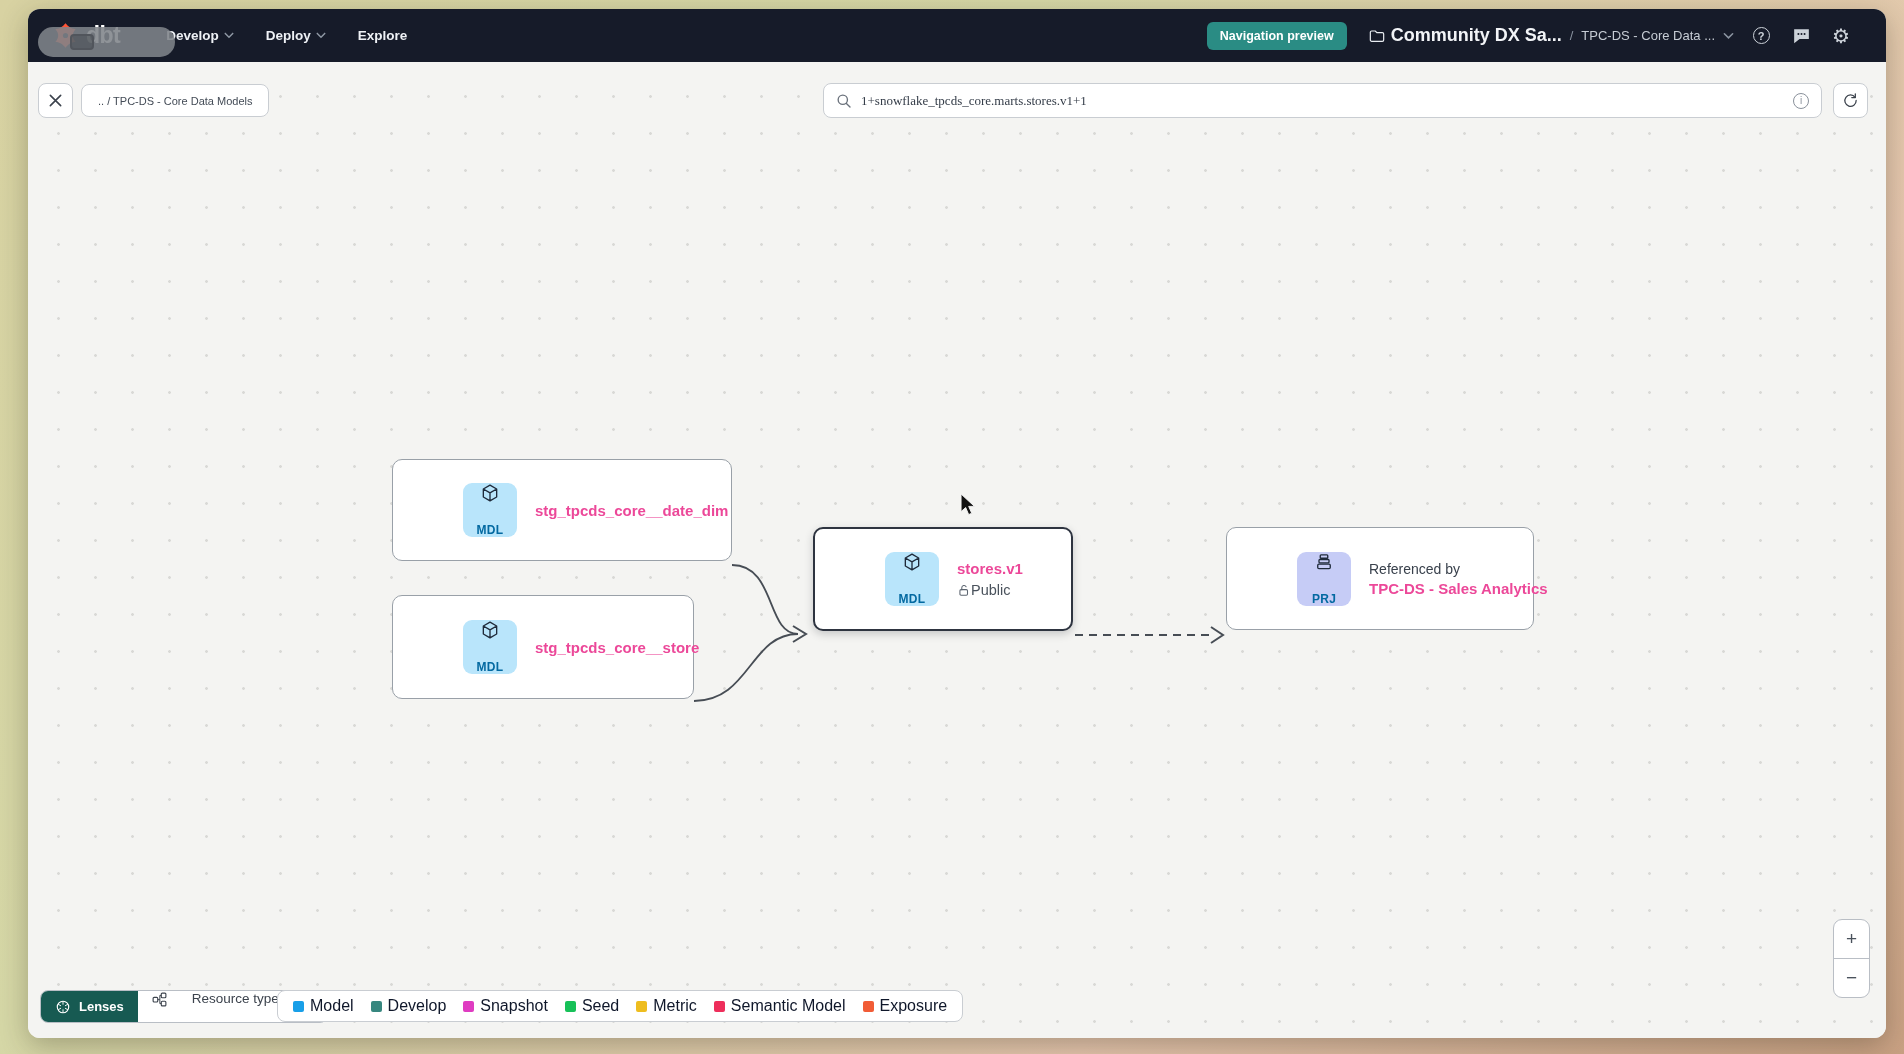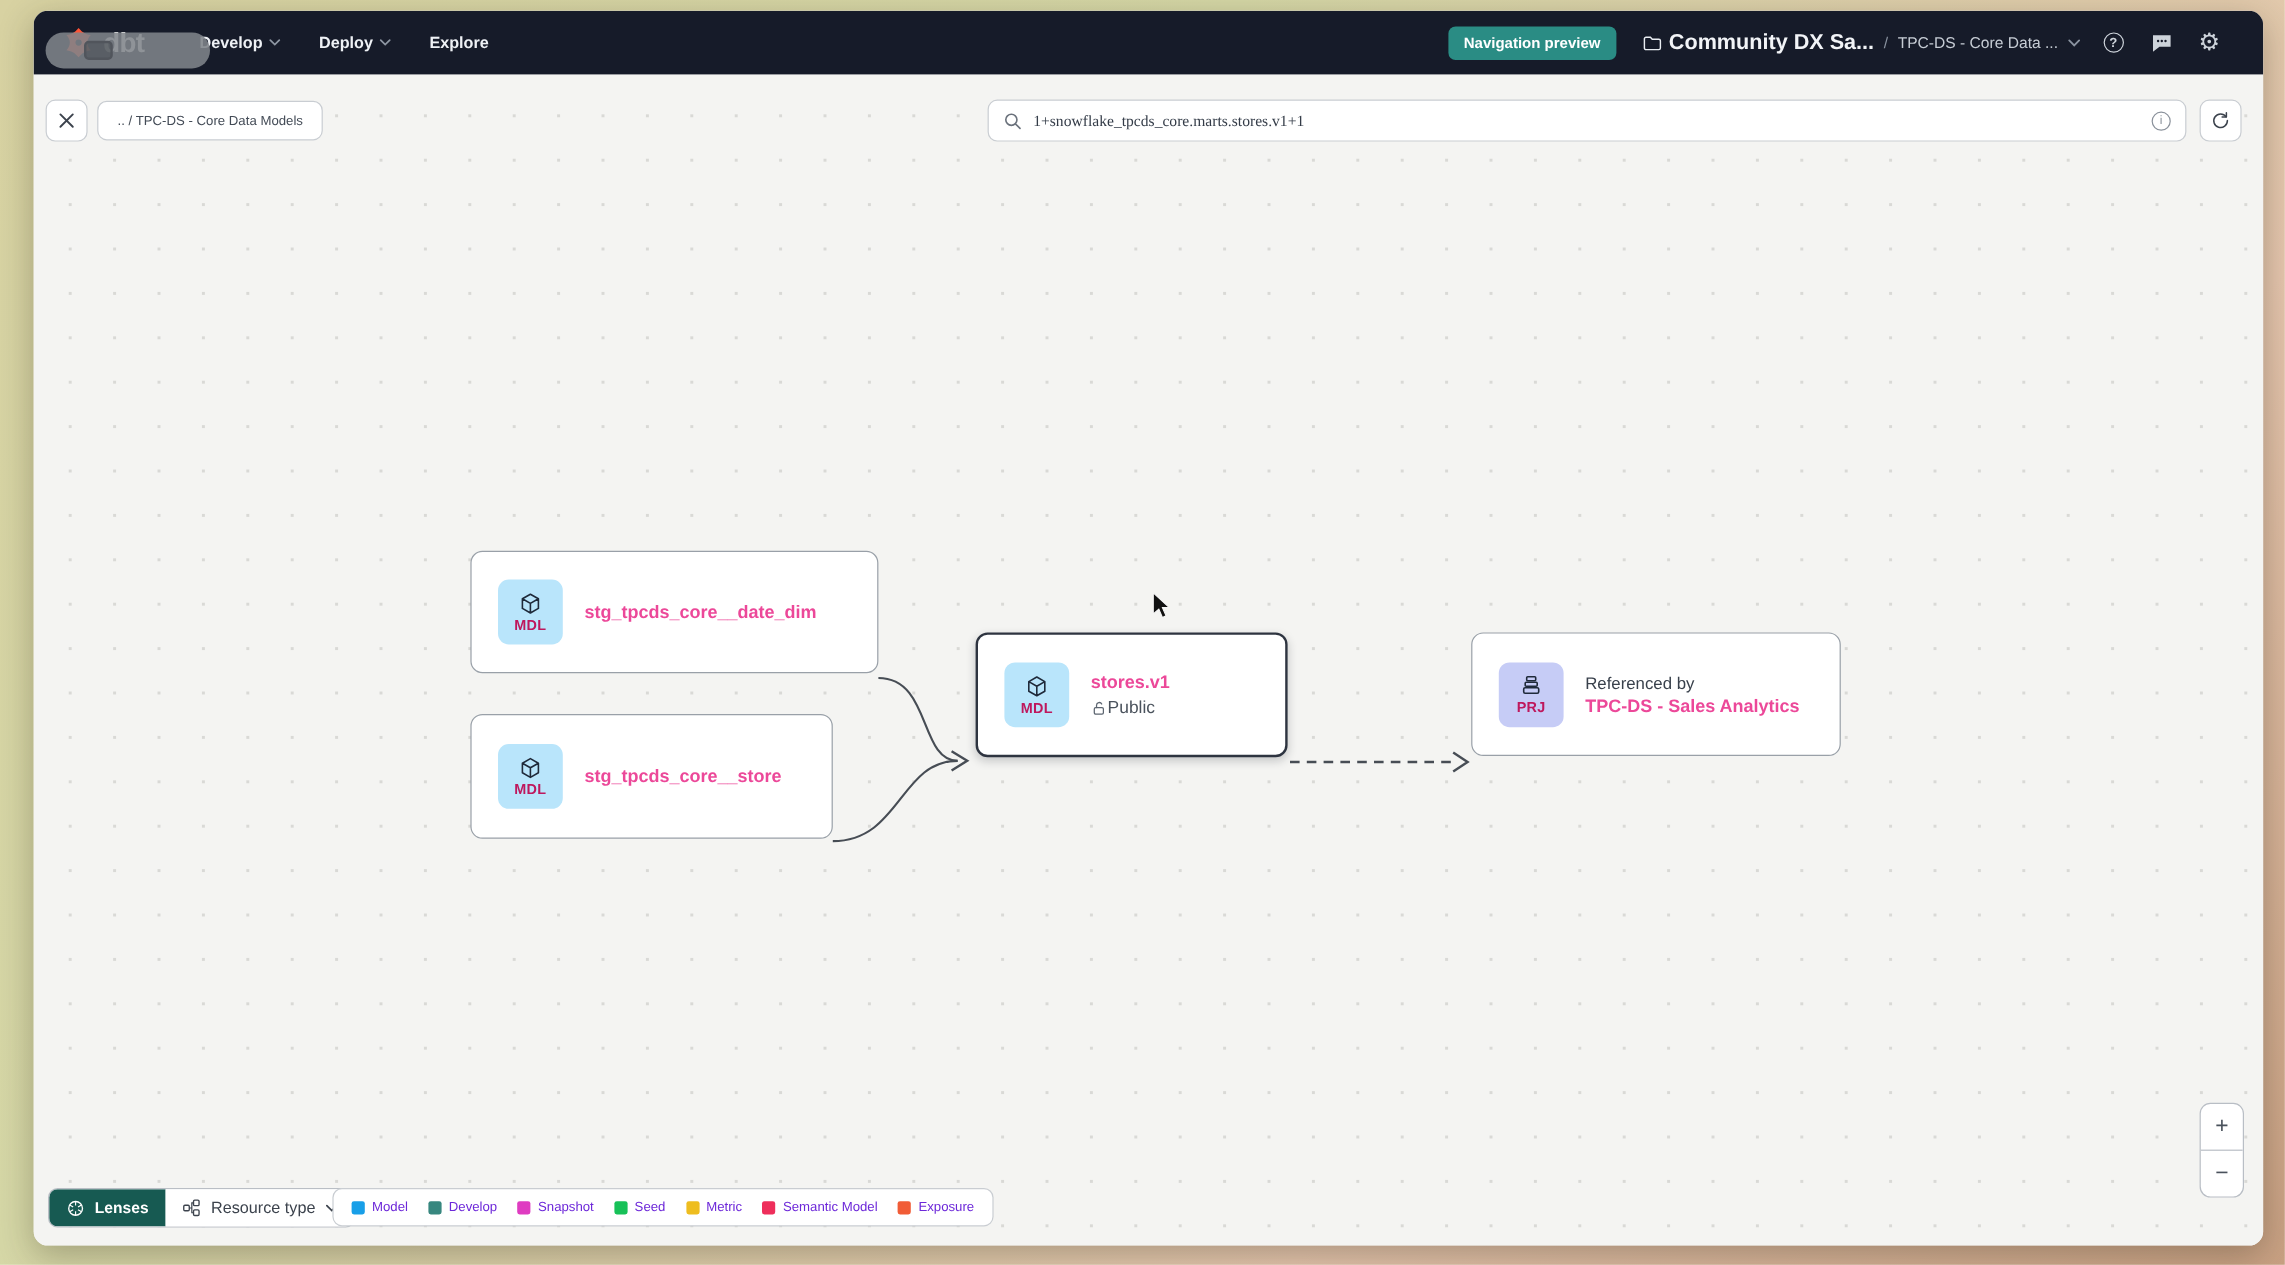--- a/index.html
+++ b/index.html
@@ -60,42 +60,42 @@
   .canvas { position:absolute; left:0; top:53px; right:0; bottom:0;
     background-color:#f4f4f2;
     background-image:radial-gradient(circle,#d9d9d6 1.3px,transparent 1.5px);
     background-size:37px 37px; background-position:12px 16px; }
   .edges { position:absolute; left:0; top:0; width:1858px; height:1029px; pointer-events:none; z-index:1; }
 
   .node { position:absolute; background:#fff; border:1px solid #99a0a8; border-radius:10px;
     display:flex; align-items:center; gap:18px; padding:0 24px 0 22px; z-index:2; cursor:pointer; }
   .node.selected { border:2px solid #2e3440; box-shadow:0 3px 8px rgba(30,35,45,.22); }
   .badge { width:54px; height:54px; border-radius:9px; display:flex; flex-direction:column;
-    align-items:center; justify-content:center; gap:1px; color:#be185d; flex:0 0 auto; }
+    align-items:center; justify-content:space-between; gap:1px; color:#0369a1; flex:0 0 auto;margin-left:48px; }
   .badge .code { font-size:12px; font-weight:bold; letter-spacing:.3px; }
   .badge-mdl { background:#b9e5fb; }
   .badge-prj { background:#c6ccf6; }
   .node-label { font-size:15px; color:#ec4899; font-weight:700; white-space:nowrap; }
   .node-sub { display:flex; align-items:center; gap:0; margin-top:5px;
     font-size:14.5px; color:#4a525c; }
   .node-kicker { font-size:14px; color:#39414c; margin-bottom:3px; }
 
   .cursor { position:absolute; left:930px; top:485px; z-index:8; pointer-events:none; }
 
   
   .lens-group { position:absolute; left:12px; bottom:15px; height:33px; display:flex;
     border:1px solid #b9bec5; border-radius:8px; overflow:hidden; z-index:4; background:#fff; }
   .lenses-btn { background:#175a52; color:#fff; font-size:13px; font-weight:bold;
     display:flex; align-items:center; gap:8px; padding:0 14px; cursor:pointer; }
   .resource-btn { background:#fff; color:#3c434d; font-size:13.5px; display:flex;
-    align-items:center; gap:8px; padding:0 13px; cursor:pointer; }
+    align-items:flex-start; gap:24px; padding:0 13px; cursor:pointer; }
   .legend { position:absolute; left:249px; bottom:16px; height:32px; background:#fff;
     border:1px solid #c9cdd2; border-radius:8px; display:flex; align-items:center;
     gap:17px; padding:0 15px; z-index:4; }
-  .legend-item { display:flex; align-items:center; gap:6px; font-size:11px; color:#6d28d9; font-weight:500; }
+  .legend-item { display:flex; align-items:center; gap:6px; font-size:16px; color:#0f172a; font-weight:500; }
   .swatch { width:11px; height:11px; border-radius:2px; }
 
   .zoom-ctl { position:absolute; left:1805px; bottom:40px; width:37px; background:#fff;
     border:1px solid #b9bec5; border-radius:9px; overflow:hidden; z-index:4; }
   .zoom-ctl .zbtn { height:38px; display:flex; align-items:center; justify-content:center;
     font-size:19px; color:#4a525c; cursor:pointer; }
   .zoom-ctl .divider { height:1px; background:#b9bec5; }
 
   svg.ic { display:block; }
 </style>

